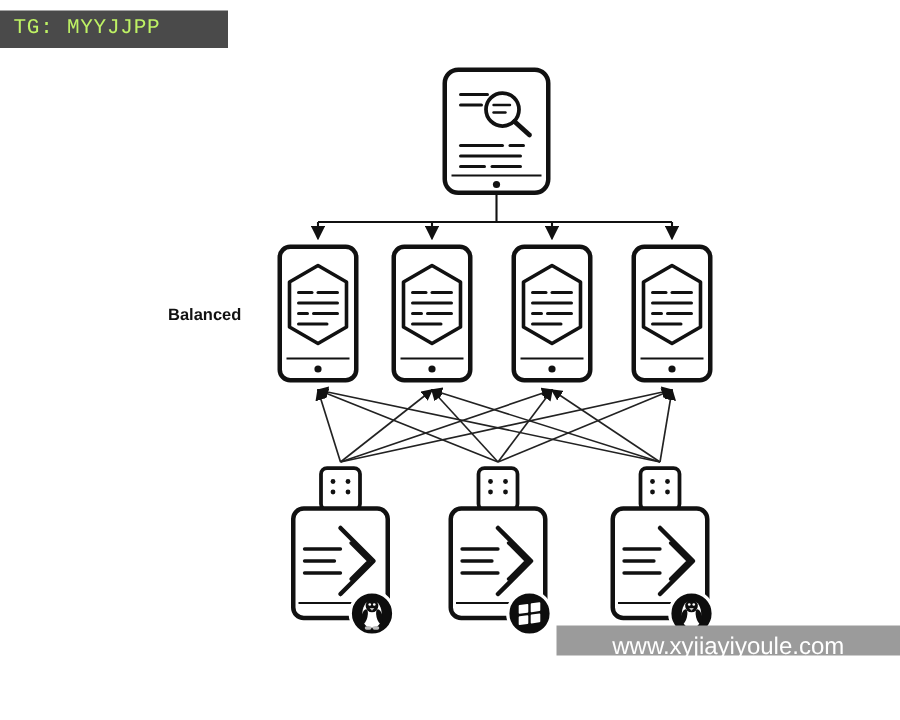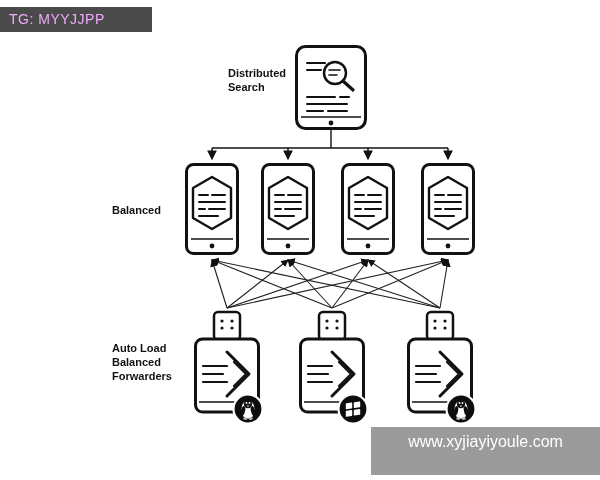--- a/index.html
+++ b/index.html
@@ -3,25 +3,25 @@
 <meta charset="utf-8">
 <style>
   html,body{margin:0;padding:0;background:#fff;}
   .stage{
     position:relative;width:600px;height:480px;background:#ffffff;
     font-family:"Liberation Sans",sans-serif;overflow:hidden;
   }
   .diagram-svg{position:absolute;left:0;top:0;}
   .wm-top{
     position:absolute;left:0;top:7px;width:152px;height:25px;
-    background:#4a4a4a;color:#f0abfc;font-size:14px;line-height:25px;
-    padding-left:9px;box-sizing:border-box;letter-spacing:.5px;
+    background:#4a4a4a;color:#bef264;font-size:14px;line-height:25px;
+    padding-left:9px;box-sizing:border-box;letter-spacing:.5px;font-family:Liberation Mono, monospace;
   }
   .wm-bottom{
-    position:absolute;left:371px;top:427px;width:229px;height:48px;
+    position:absolute;left:371px;top:417px;width:229px;height:20px;
     background:#9b9b9b;color:#ffffff;font-size:16px;line-height:30px;
     text-align:center;
   }
   .lbl{
     position:absolute;font-weight:bold;font-size:11px;line-height:14px;
     color:#111;white-space:nowrap;
   }
   .lbl span{display:block;}
   .lbl-search{left:228px;top:66px;}
   .lbl-indexers{left:112px;top:203px;}
@@ -140,31 +140,22 @@
 
     <use href="#forwarder" x="194" y="310"></use>
     <use href="#forwarder" x="299" y="310"></use>
     <use href="#forwarder" x="407" y="310"></use>
 
     <use href="#tux" x="248" y="409"></use>
     <use href="#winflag" x="353" y="409"></use>
     <use href="#tux" x="461" y="409"></use>
   </svg>
 
-  <div class="lbl lbl-search">
-    <span>Distributed</span>
-    <span>Search</span>
-  </div>
 
   <div class="lbl lbl-indexers">
     <span>Balanced</span>
   </div>
 
-  <div class="lbl lbl-forwarders">
-    <span>Auto Load</span>
-    <span>Balanced</span>
-    <span>Forwarders</span>
-  </div>
 
   <div class="wm-top">TG: MYYJJPP</div>
   <div class="wm-bottom">www.xyjiayiyoule.com</div>
 
 </div>
 
 </body></html>

